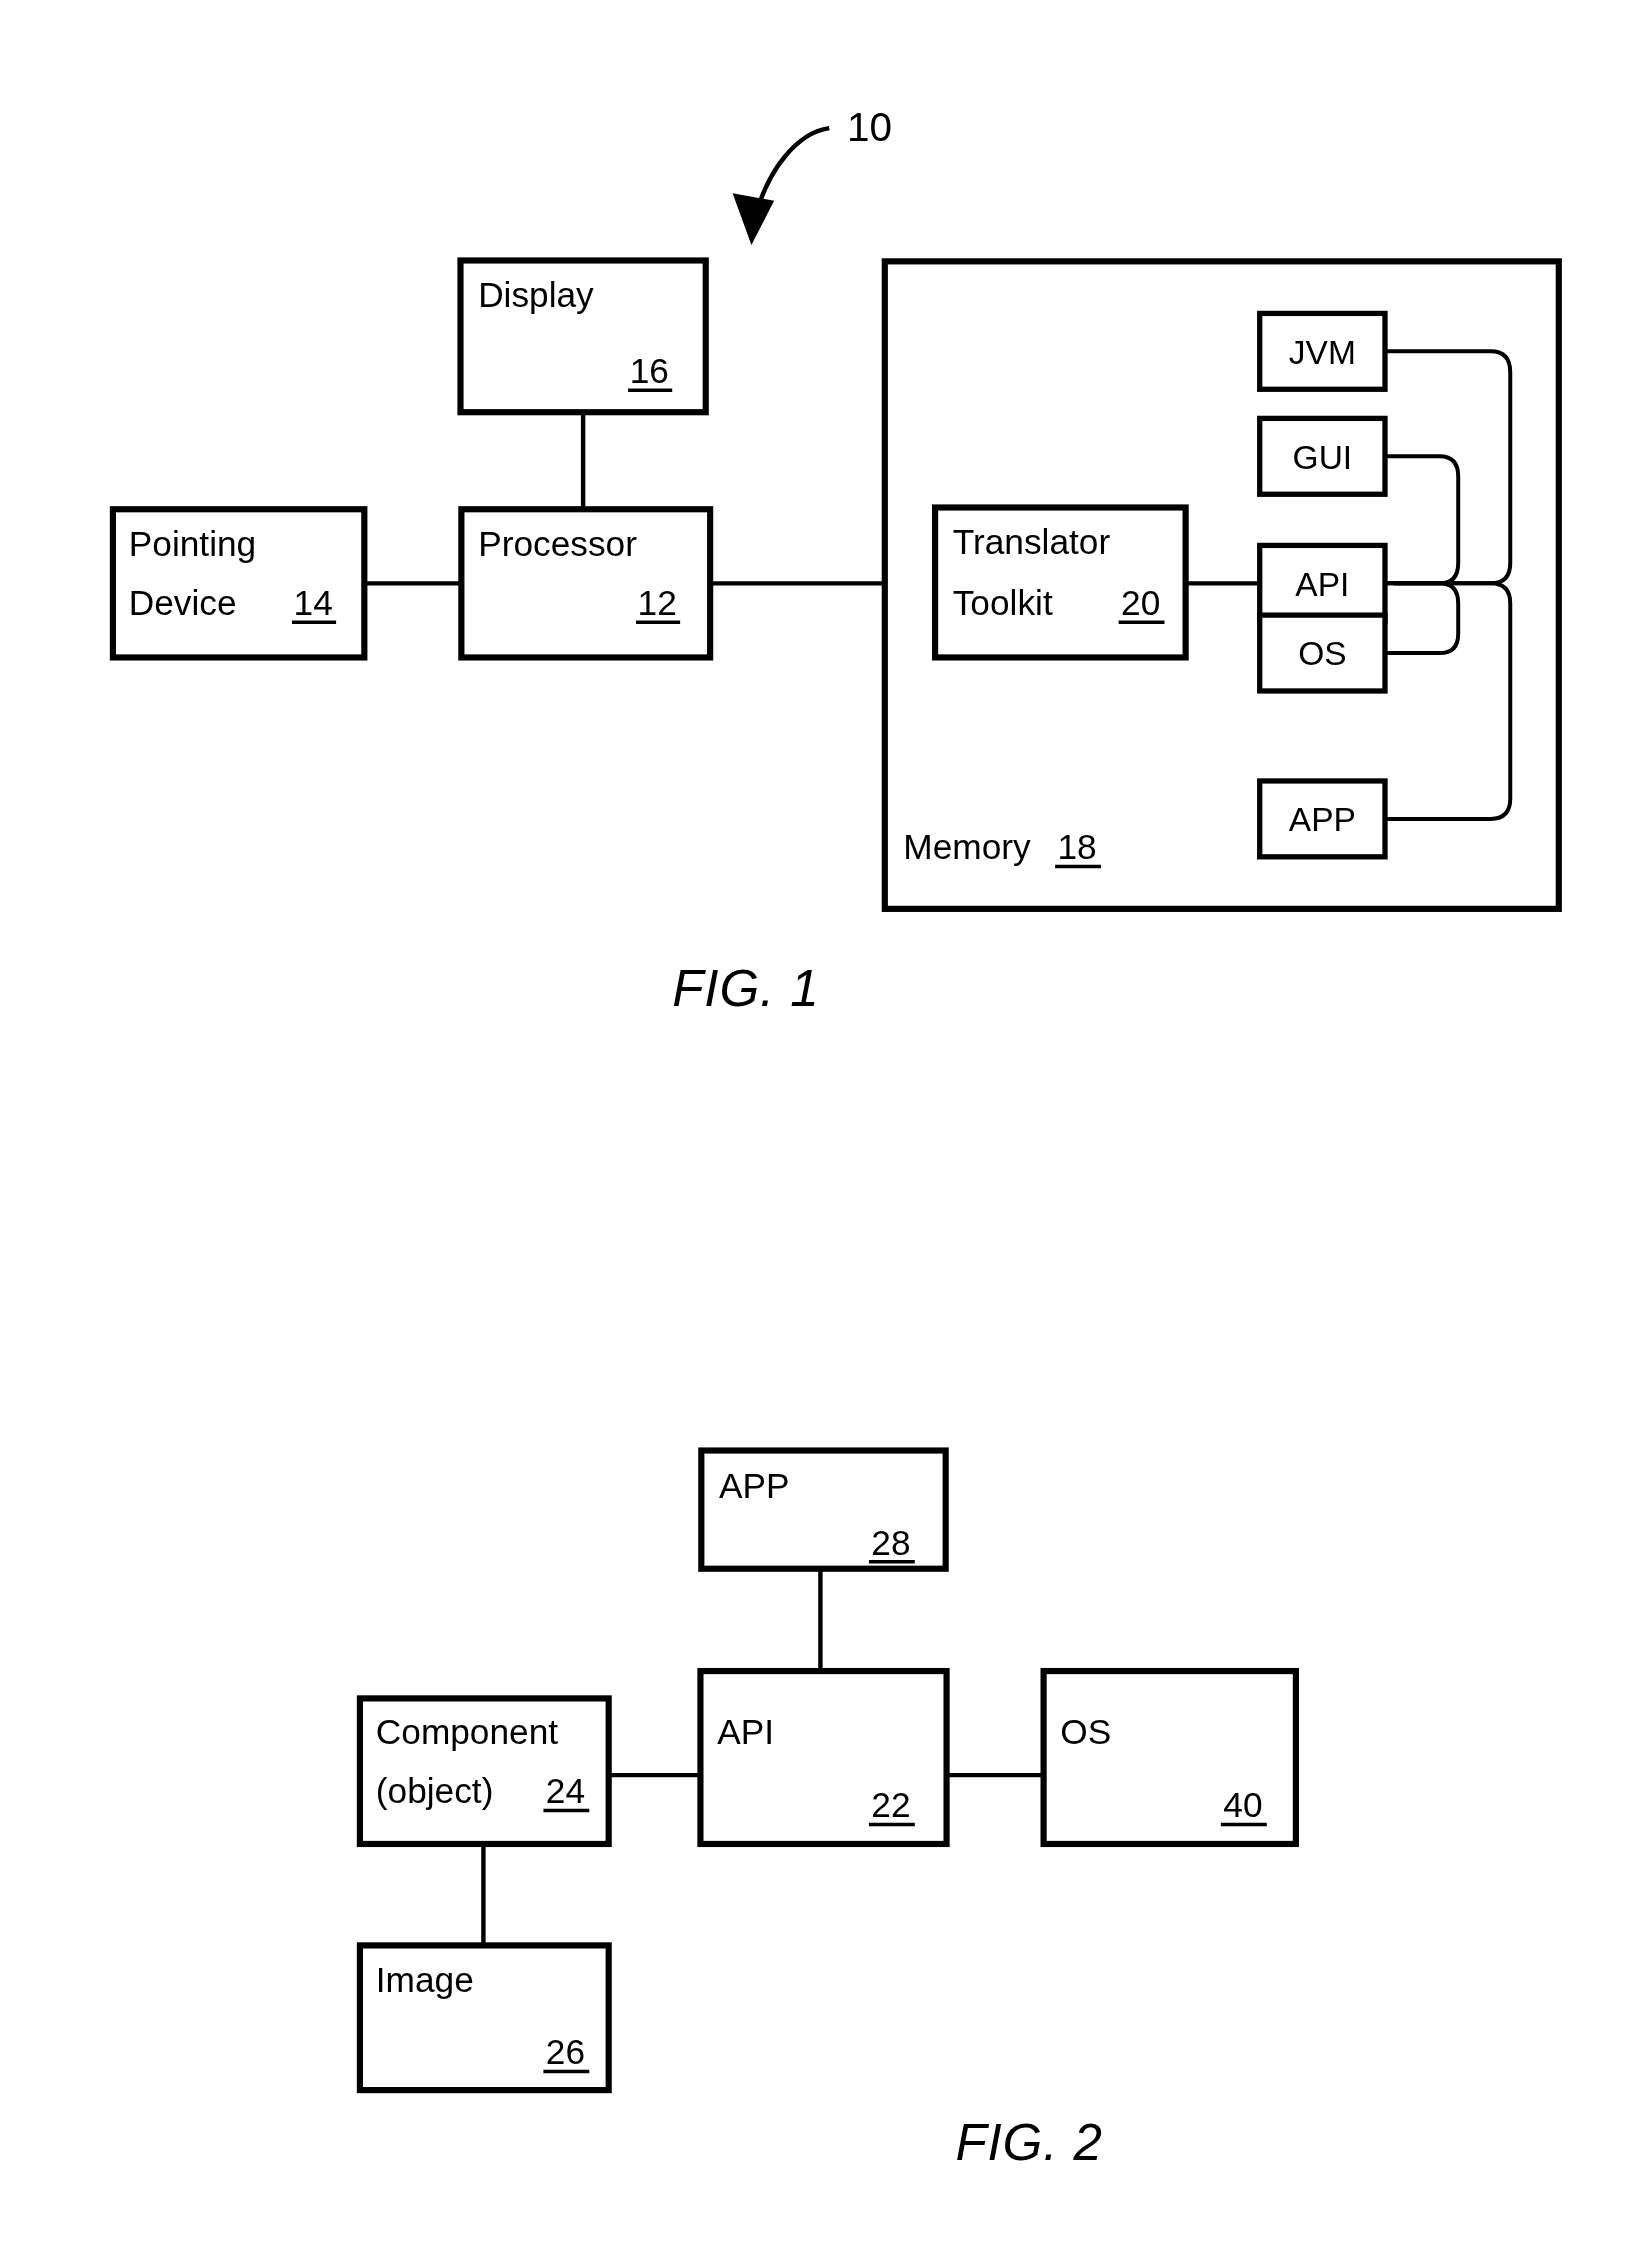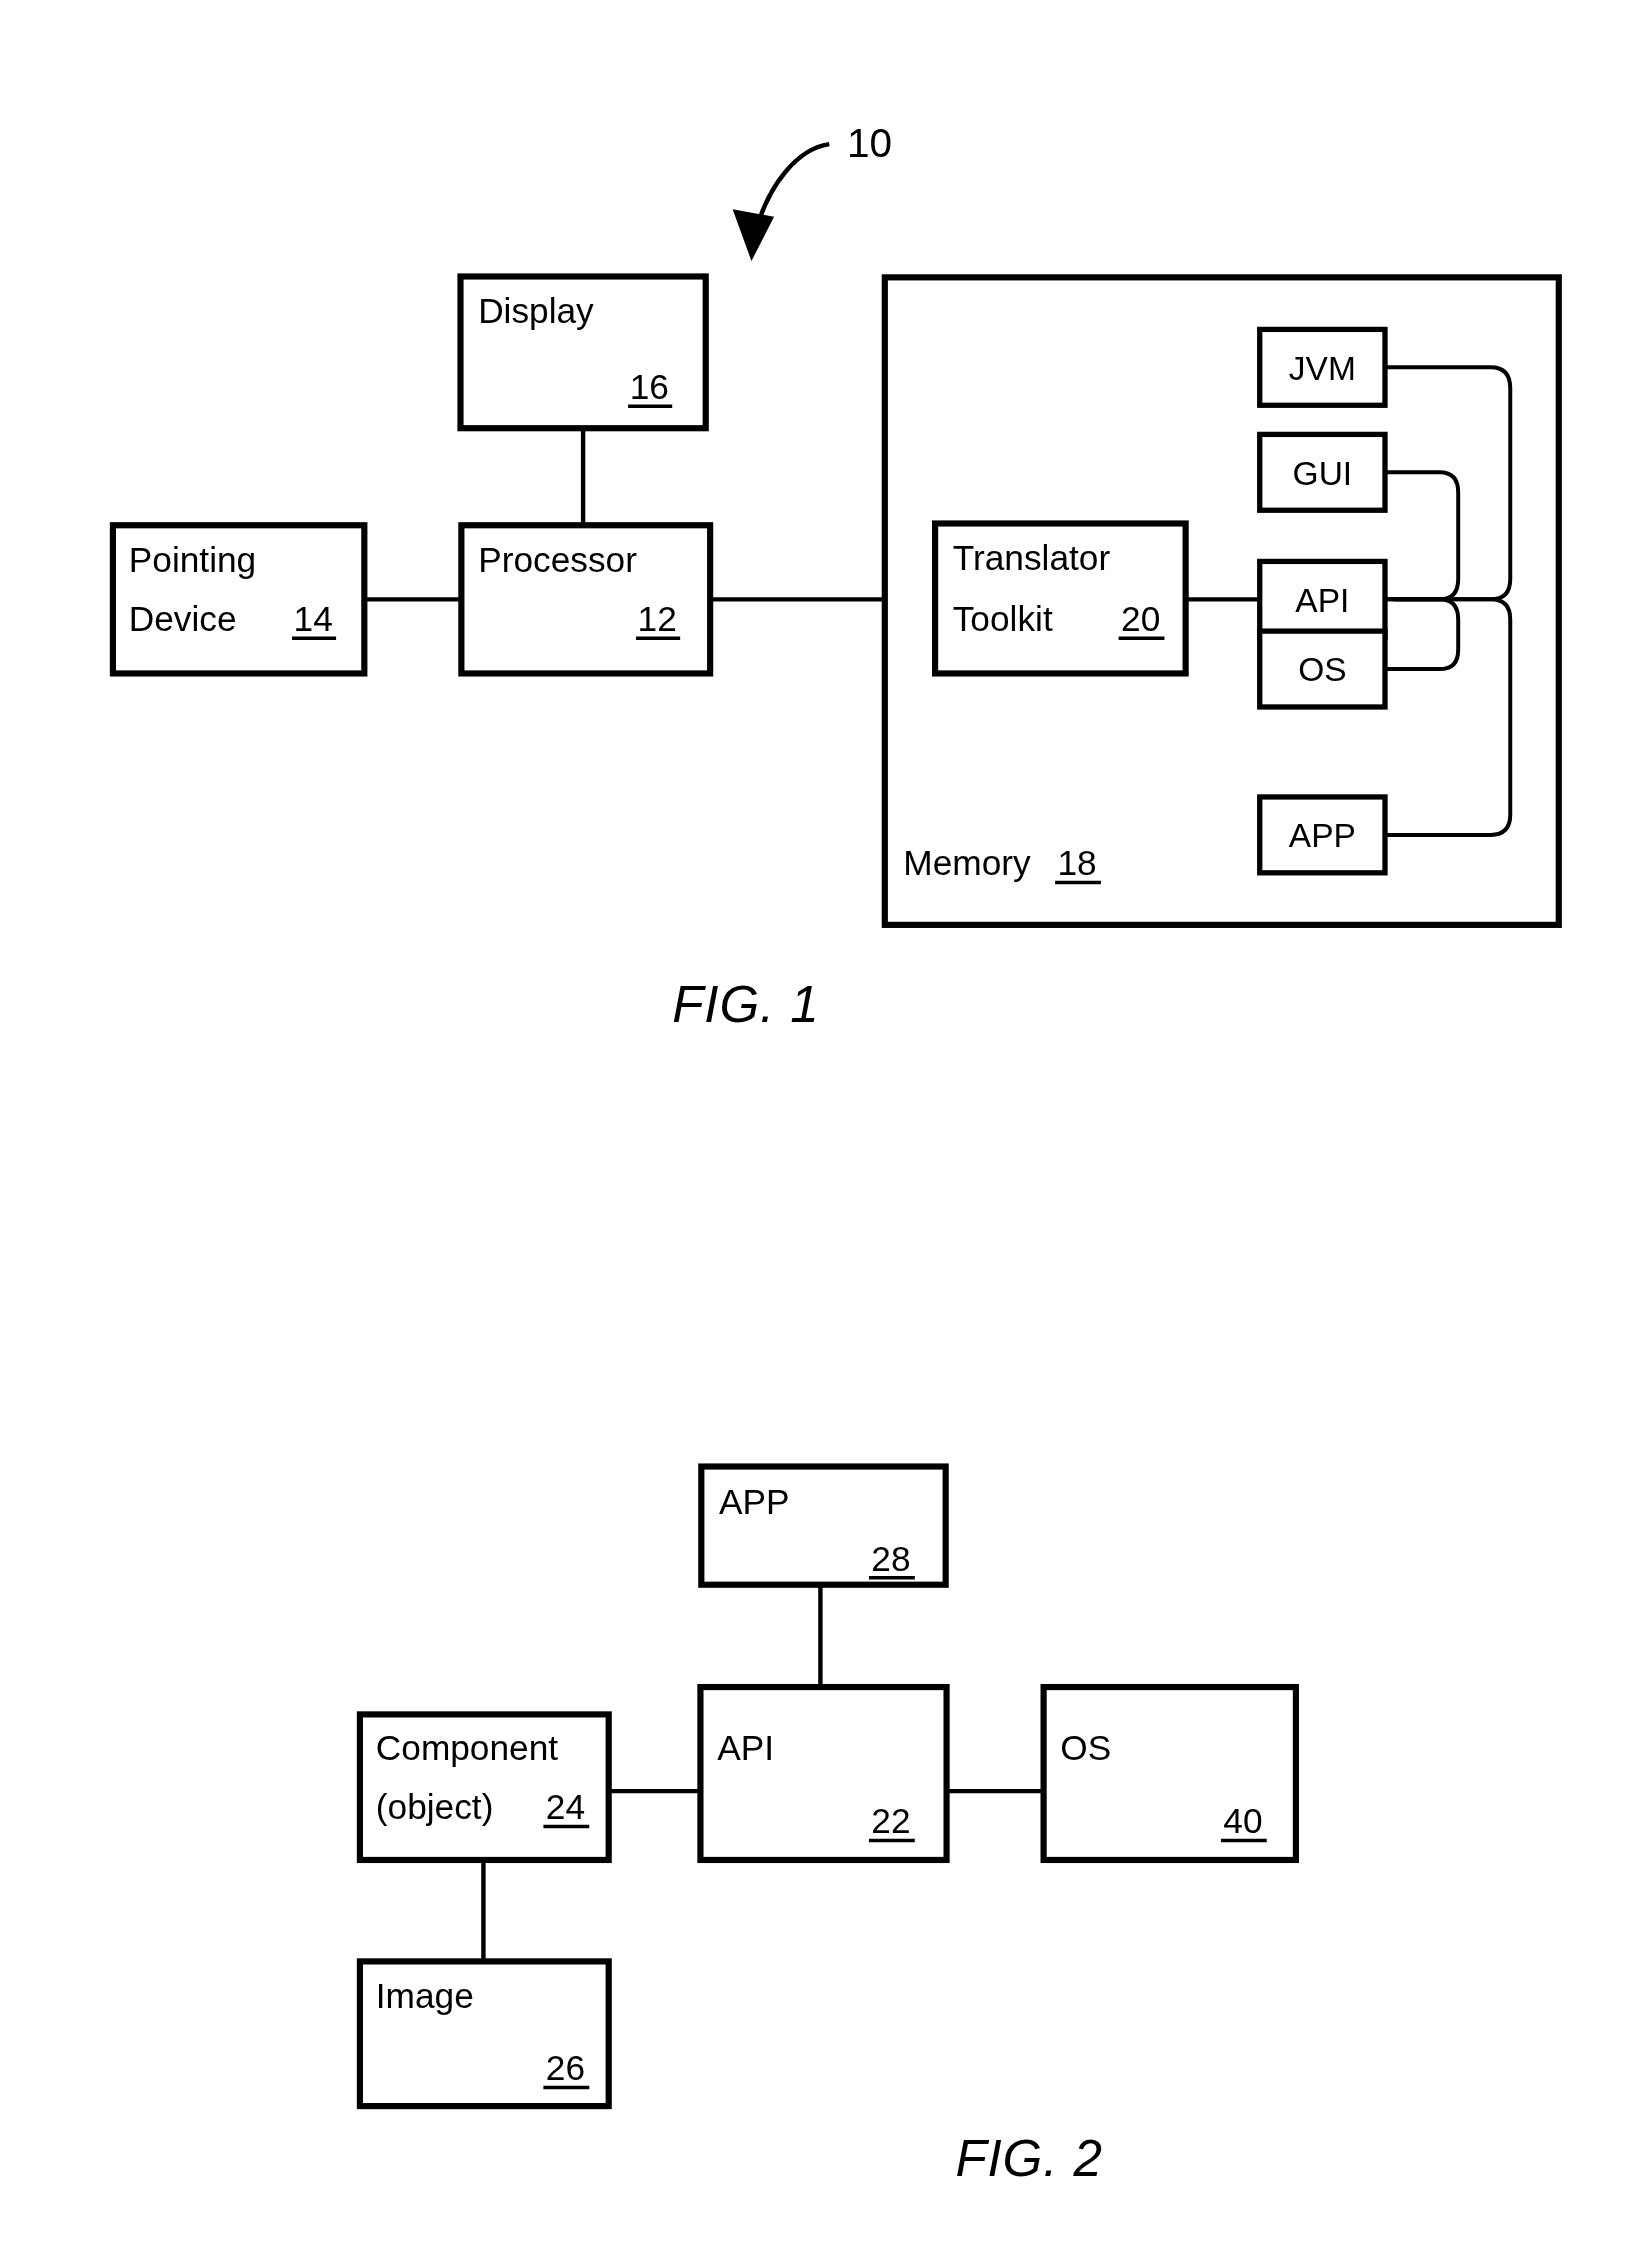--- a/index.html
+++ b/index.html
@@ -12,21 +12,21 @@
     width: 1632px;
     height: 2265px;
     position: relative;
     font-family: "Liberation Sans", sans-serif;
     color: #000000;
     overflow: hidden;
   }
   #figure-sheet {
     position: absolute;
     left: 0;
-    top: 16px;
+    top: 0;
     width: 1632px;
     height: 1989px;
   }
   svg.sheet {
     display: block;
     width: 1632px;
     height: 2265px;
   }
   .boxrect {
     fill: #ffffff;

